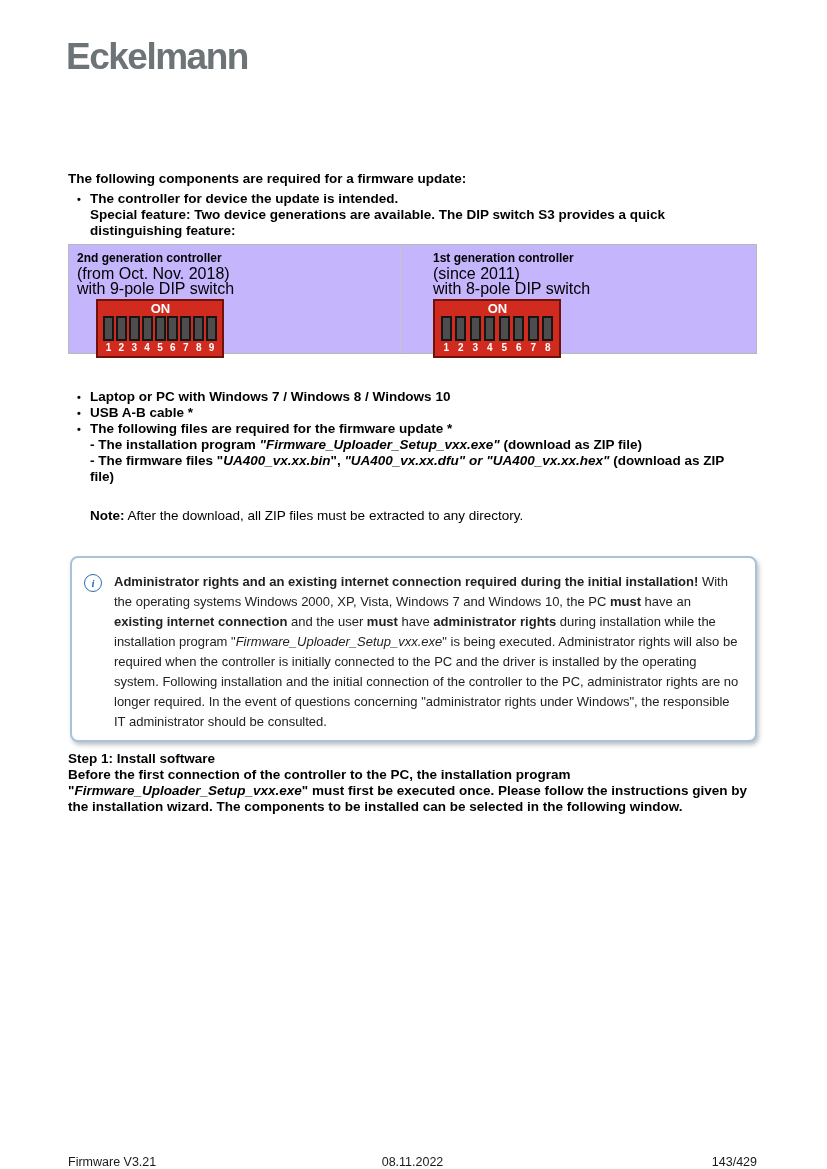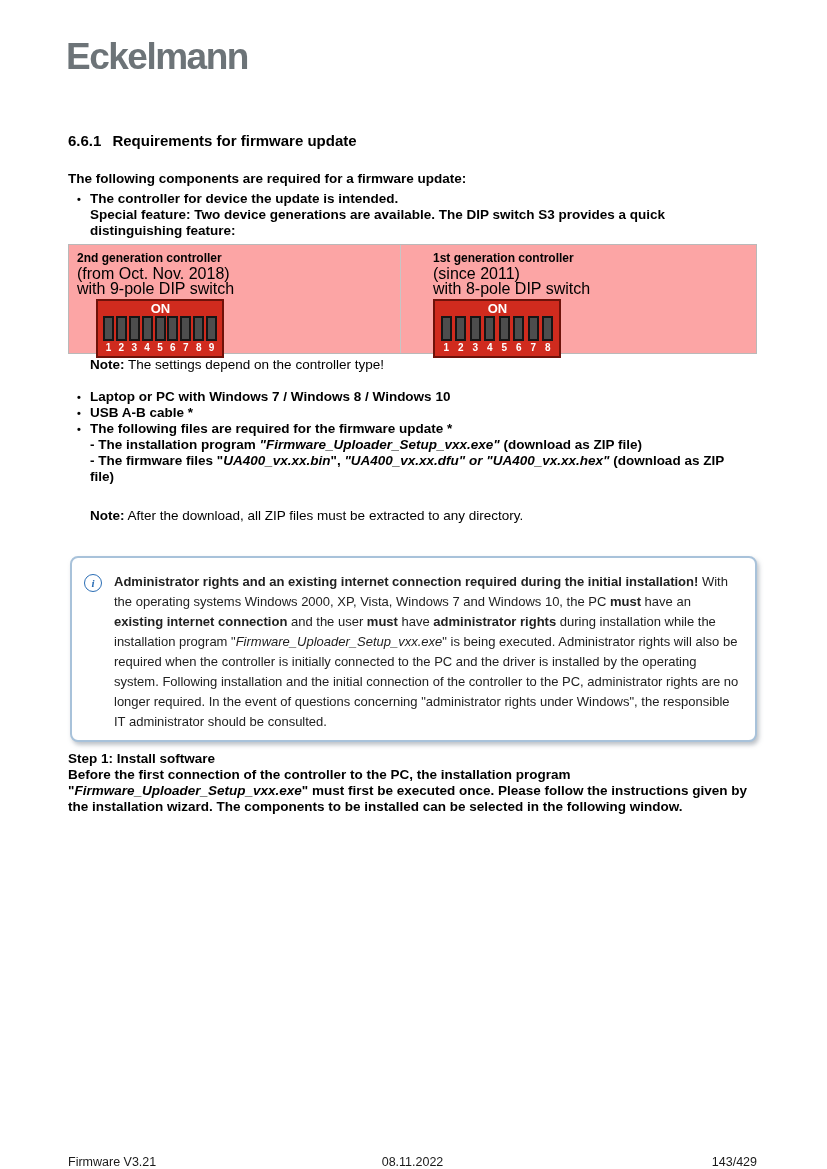--- a/index.html
+++ b/index.html
@@ -10,21 +10,21 @@
   .h-sec{position:absolute;left:68px;top:132px;font-size:15px;font-weight:700;}
   .h-sec .num{margin-right:11px;}
   .intro{position:absolute;left:68px;top:171px;font-size:13.5px;font-weight:700;}
   .blist{position:absolute;left:68px;width:676px;font-size:13.5px;line-height:16px;}
   .blist1{top:191px;}
   .blist2{top:389px;}
   .b-item{position:relative;padding-left:22px;font-weight:700;}
   .b-dot{position:absolute;left:9px;top:0;font-size:11px;}
   
   .gen-table{position:absolute;left:68px;top:244px;width:689px;height:110px;
-             border:1px solid #b9b9b9;box-sizing:border-box;display:flex;background:#fca5a5;}
+             border:1px solid #b9b9b9;box-sizing:border-box;display:flex;background:#c4b5fd;}
   .gen-cell{flex:1;padding:6px 8px 0 8px;box-sizing:border-box;}
   .gen-cell + .gen-cell{border-left:1px solid #c6c6c6;padding-left:32px;}
   .gen-title{font-size:12px;font-weight:700;line-height:15px;}
   .gen-sub{font-size:16px;line-height:15px;}
   .dip{margin-top:3px;width:128px;background:#d02b1e;border:2px solid #6e120a;
        box-sizing:border-box;padding:1px 3px 2px 3px;}
   .gen-cell:first-child .dip{margin-left:19px;}
   .dip-on{color:#fff;font-weight:700;font-size:13px;line-height:14px;padding-left:1px;text-align:center;}
   .dip-row{display:flex;justify-content:space-between;padding:0 1px;}
   .dip-pole{display:flex;flex-direction:column;align-items:center;flex:1;}
@@ -52,23 +52,20 @@
   .footer .c{text-align:center;}
   .footer .r{text-align:right;}
 </style>
 </head>
 <body>
 
 <div class="page">
 
   <div class="logo">Eckelmann</div>
 
-  <div class="h-sec">
-    <span class="num">6.6.1</span><span>Requirements for firmware update</span>
-  </div>
 
   <div class="intro">The following components are required for a firmware update:</div>
 
   <div class="blist blist1">
     <div class="b-item">
       <span class="b-dot">•</span>
       <div>The controller for device the update is intended.</div>
       <div><span style="font-weight: 700;">Special feature</span><span style="font-weight: 700;">: Two device generations are available. The DIP switch S3 provides a quick distinguishing feature:</span></div>
     </div>
   </div>
@@ -157,23 +154,20 @@
             </div>
             <div class="dip-pole">
               <div class="dip-slot"></div>
               <div class="dip-num">8</div>
             </div>
           </div>
       </div>
     </div>
   </div>
 
-  <div class="note note1">
-    <span class="lbl">Note:</span><span> The settings depend on the controller type!</span>
-  </div>
 
   <div class="blist blist2">
     <div class="b-item">
       <span class="b-dot">•</span>
       <div>Laptop or PC with Windows 7 / Windows 8 / Windows 10</div>
     </div>
     <div class="b-item">
       <span class="b-dot">•</span>
       <div>USB A-B cable *</div>
     </div>

